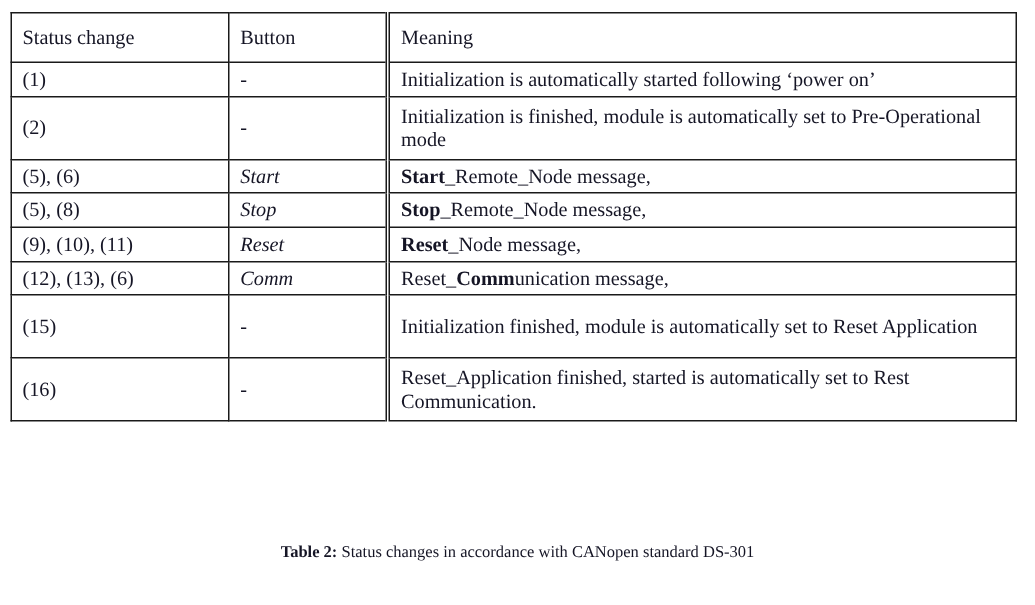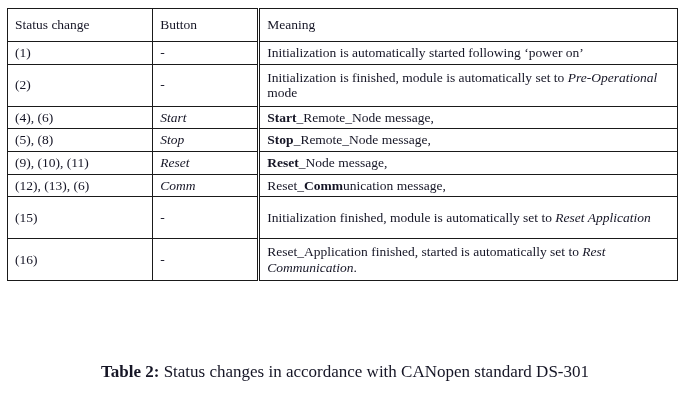--- a/index.html
+++ b/index.html
@@ -70,30 +70,30 @@
   .cell-num   { padding-left: 9px; }
   .cell-btn   { font-style: italic; padding-left: 10px; }
   .cell-dash  { font-weight: bold; padding-left: 10px; letter-spacing: 0; }
   .cell-mean  { padding-left: 8px; padding-right: 4px; }
 
   .r-tall  { height: 42px; }
   .r-short { height: 21px; }
   .r-head  { height: 26px; }
 
   .b { font-weight: bold; }
-  .i { font-style: italic; }
+  .i { }
 
   
   .caption {
     position: absolute;
     left: 0;
     top: 362px;
     width: 690px;
     text-align: center;
-    font-size: 17px;
+    font-size: 11px;
     color: #151525;
     white-space: nowrap;
   }
   .caption .cap-label { font-weight: bold; }
 </style>
 </head>
 <body>
 
 <div class="page">
 
@@ -116,21 +116,21 @@
             <td class="cell-num">(1)</td>
             <td class="cell-dash">-</td>
             <td class="cell-mean sep-left"><span>Initialization is automatically started following ‘power on’</span></td>
           </tr>
           <tr class="r-tall">
             <td class="cell-num">(2)</td>
             <td class="cell-dash">-</td>
             <td class="cell-mean sep-left"><span>Initialization is finished, module is automatically set to </span><span class="i">Pre-Operational</span><span> mode</span></td>
           </tr>
           <tr class="r-short">
-            <td class="cell-num">(4), (6)</td>
+            <td class="cell-num">(5), (6)</td>
             <td class="cell-btn">Start</td>
             <td class="cell-mean sep-left"><span class="b">Start</span><span>_Remote_Node message,</span></td>
           </tr>
           <tr class="r-short">
             <td class="cell-num">(5), (8)</td>
             <td class="cell-btn">Stop</td>
             <td class="cell-mean sep-left"><span class="b">Stop</span><span>_Remote_Node message,</span></td>
           </tr>
           <tr class="r-short">
             <td class="cell-num">(9), (10), (11)</td>

